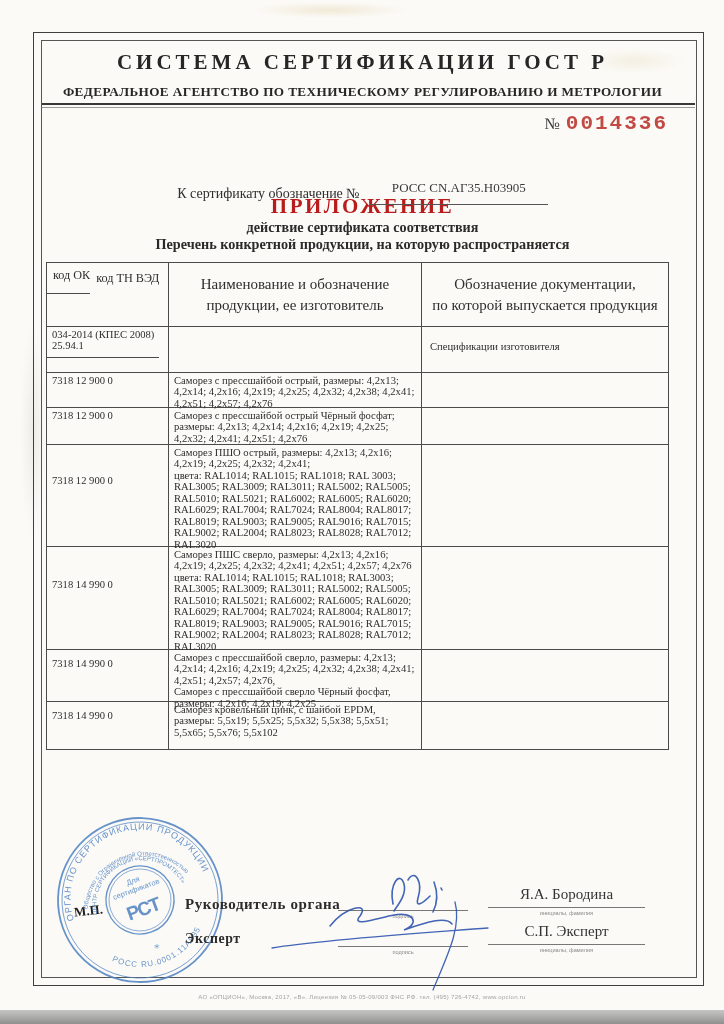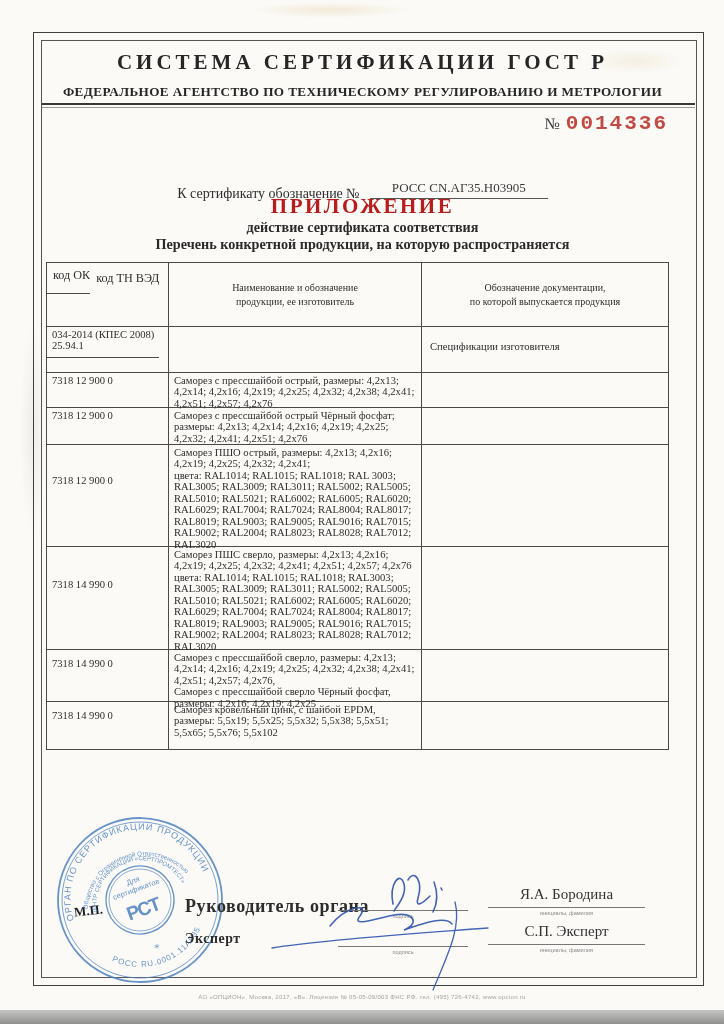--- a/index.html
+++ b/index.html
@@ -23,49 +23,49 @@
   .header-rule2{position:absolute;left:42px;width:653px;top:107px;border-top:1px solid #9a9a9a;}
   .doc-number{position:absolute;right:56px;top:112px;white-space:nowrap;}
   .doc-number .no{font-size:16px;color:#3a3a3a;margin-right:6px;}
   .doc-number .digits{font-family:"Liberation Mono", monospace;font-size:21px;font-weight:bold;
       letter-spacing:2px;color:#c14b44;}
   .title{position:absolute;left:45px;width:635px;top:146px;text-align:center;font-weight:bold;
       font-size:21px;letter-spacing:2.5px;color:#b91c1c;margin-top:48px;}
   .cert-line{position:absolute;left:45px;width:635px;top:184px;text-align:center;}
   .cert-line .lbl{font-size:14px;}
   .cert-line .num{display:inline-block;width:178px;font-size:13px;color:#3a3a3a;
-      border-bottom:1px solid #555;padding-bottom:2px;margin-left:6px;position:relative;top:-6px;}
+      border-bottom:1px solid #555;padding-bottom:8px;margin-left:6px;position:relative;top:-6px;}
   .subtitle{position:absolute;left:45px;width:635px;top:219px;text-align:center;font-weight:bold;
       font-size:14.2px;line-height:1.2;color:#2a2a2a;}
   
   .tbl{position:absolute;left:46px;top:262px;width:623px;border:1.2px solid #4a4a4a;
        font-size:10.6px;line-height:1.08;box-sizing:border-box;}
   .t-row{display:flex;border-top:1px solid #4a4a4a;box-sizing:border-box;}
   .t-row:first-child{border-top:none;}
   .c1{width:122px;border-right:1px solid #4a4a4a;box-sizing:border-box;display:flex;}
   .c2{width:253px;border-right:1px solid #4a4a4a;box-sizing:border-box;padding:2px 5px;white-space:pre-line;}
   .c3{flex:1;box-sizing:border-box;padding:2px 8px;}
   .t-head{height:63px;}
   .t-head .c1-top{height:31px;border-bottom:1px solid #4a4a4a;padding:6px 0 0 6px;font-size:12.2px;box-sizing:border-box;}
   .t-head .c1-bot{flex:1;padding:9px 0 0 6px;font-size:12.2px;box-sizing:border-box;}
   .t-head .c2,.t-head .c3{display:flex;align-items:center;justify-content:center;text-align:center;
-      font-size:10px;line-height:1.35;white-space:pre-line;padding:0 6px;}
+      font-size:15px;line-height:1.35;white-space:pre-line;padding:0 6px;}
   .c1-code{padding:2px 5px;box-sizing:border-box;}
   .c1-empty{border-bottom:1px solid #4a4a4a;box-sizing:border-box;}
   .r-a{height:46px;}
   .r-a .c1-code-top{height:31px;border-bottom:1px solid #4a4a4a;padding:2px 5px;white-space:pre-line;box-sizing:border-box;}
   .r-a .c3{padding-top:14px;}
   .r-b{height:35px;} .r-b .c1-empty{height:14px;}
   .r-c{height:37px;} .r-c .c1-empty{height:17px;}
   .r-d{height:102px;}.r-d .c1-empty{height:17px;} .r-d .c1-code{padding-top:30px;}
   .r-e{height:103px;}.r-e .c1-empty{height:12px;} .r-e .c1-code{padding-top:32px;}
   .r-f{height:52px;} .r-f .c1-empty{height:12px;} .r-f .c1-code{padding-top:8px;}
   .r-g{height:48px;} .r-g .c1-empty{height:10px;} .r-g .c1-code{padding-top:8px;}
   
-  .role1{position:absolute;left:185px;top:896px;font-weight:bold;font-size:18px;letter-spacing:.6px;color:#2c2c2c;}
+  .role1{position:absolute;left:185px;top:896px;font-weight:bold;font-size:15px;letter-spacing:.6px;color:#2c2c2c;}
   .role2{position:absolute;left:185px;top:931px;font-weight:bold;font-size:13.8px;letter-spacing:.6px;color:#2c2c2c;}
   .sigline{position:absolute;border-bottom:1px solid #777;}
   .sl1{left:338px;top:884px;width:130px;height:26px;}
   .sl2{left:338px;top:920px;width:130px;height:26px;}
   .sl3{left:488px;top:881px;width:157px;height:26px;}
   .sl4{left:488px;top:918px;width:157px;height:26px;}
   .caption{position:absolute;font-size:5.6px;color:#8a8a8a;text-align:center;font-family:"Liberation Sans",sans-serif;}
   .cp1{left:338px;top:913px;width:130px;}
   .cp2{left:338px;top:949px;width:130px;}
   .cp3{left:488px;top:910px;width:157px;}

